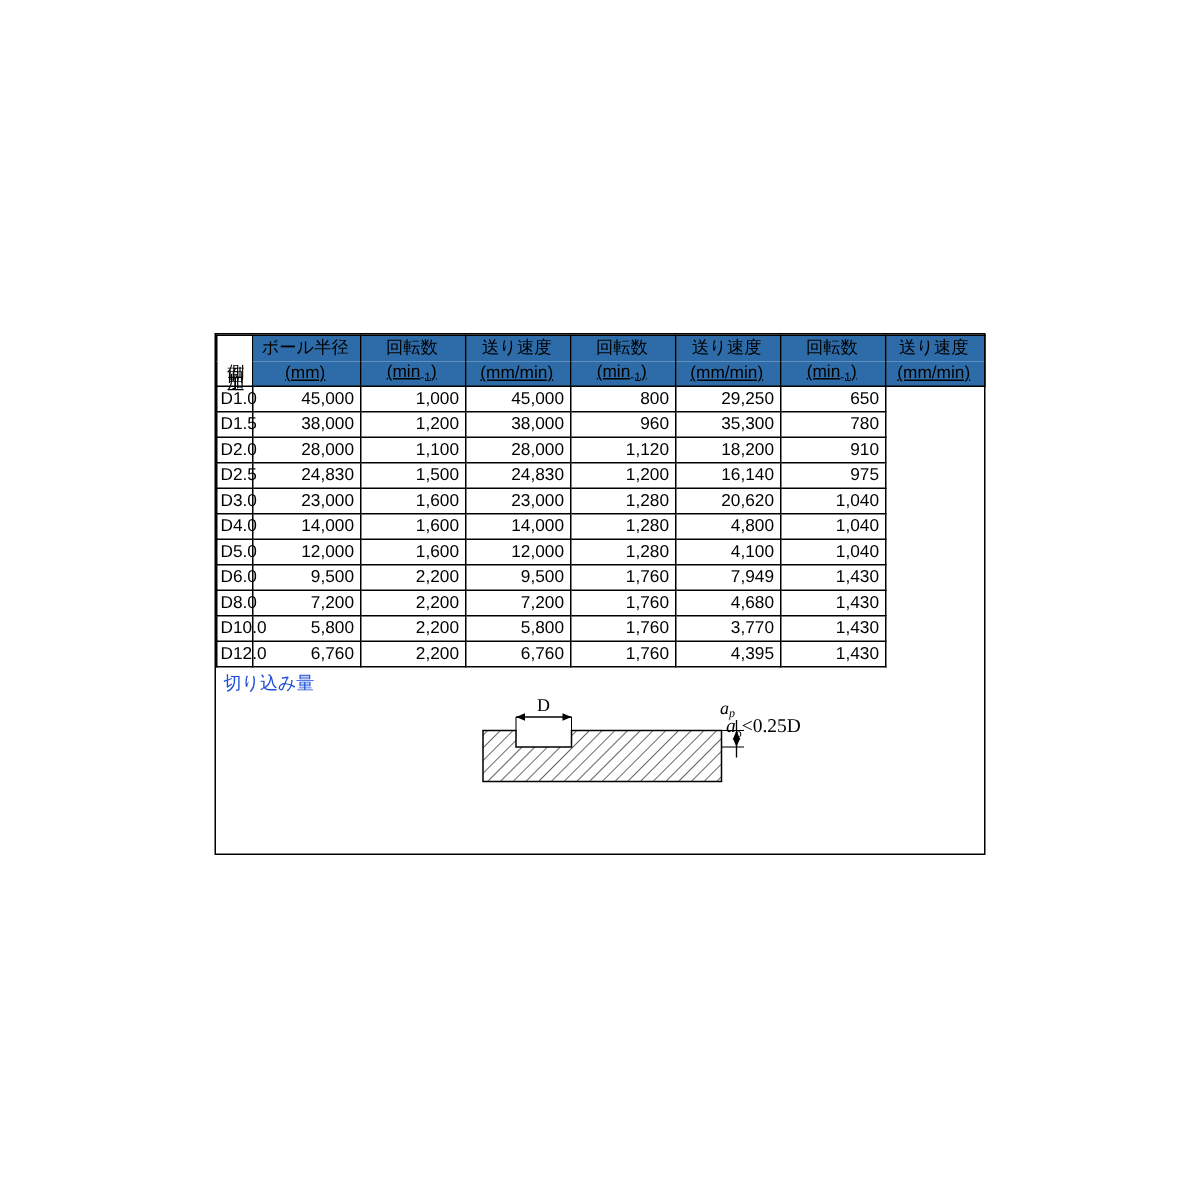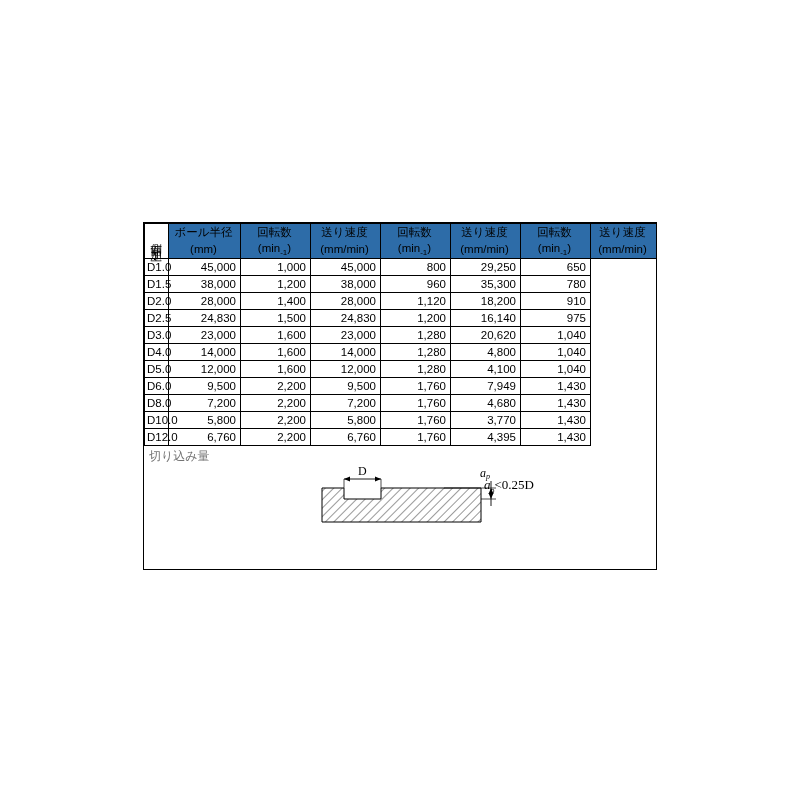--- a/index.html
+++ b/index.html
@@ -45,21 +45,21 @@
     font-weight: normal;
   }
   th.hdr {
     background: #2d6ca8;
     color: #ffffff;
     text-align: center;
     font-weight: normal;
     font-size: 11.5px;
   }
   th.hdr.top { border-bottom: none; }
-  th.hdr.bot { border-top: none; }
+  th.hdr.bot { border-top: none; text-decoration: underline; }
   td.side {
     width: 24px;
     text-align: center;
     vertical-align: middle;
     background: #ffffff;
     font-size: 12px;
     border-right: 1px solid #000000;
     padding: 0;
   }
   td.side .vtext {
@@ -81,21 +81,21 @@
     font-size: 12px;
     padding-right: 5px;
   }
   
   #lower {
     position: relative;
   }
   #cut-label {
     font-size: 12px;
     padding: 2px 0 0 5px;
-    color: #737373;
+    color: #1d4ed8;
   }
   #diagram {
     position: relative;
     height: 76px;
   }
   .sub { font-size: 8px; vertical-align: sub; }
   .hdr-sub { font-size: 8px; vertical-align: sub; }
   #formula {
     position: absolute;
     left: 340px;
@@ -158,21 +158,21 @@
           <td class="val">38,000</td>
           <td class="val">1,200</td>
           <td class="val">38,000</td>
           <td class="val">960</td>
           <td class="val">35,300</td>
           <td class="val">780</td>
         </tr>
         <tr>
           <td class="dia">D2.0</td>
           <td class="val">28,000</td>
-          <td class="val">1,400</td>
+          <td class="val">1,100</td>
           <td class="val">28,000</td>
           <td class="val">1,120</td>
           <td class="val">18,200</td>
           <td class="val">910</td>
         </tr>
         <tr>
           <td class="dia">D2.5</td>
           <td class="val">24,830</td>
           <td class="val">1,500</td>
           <td class="val">24,830</td>

